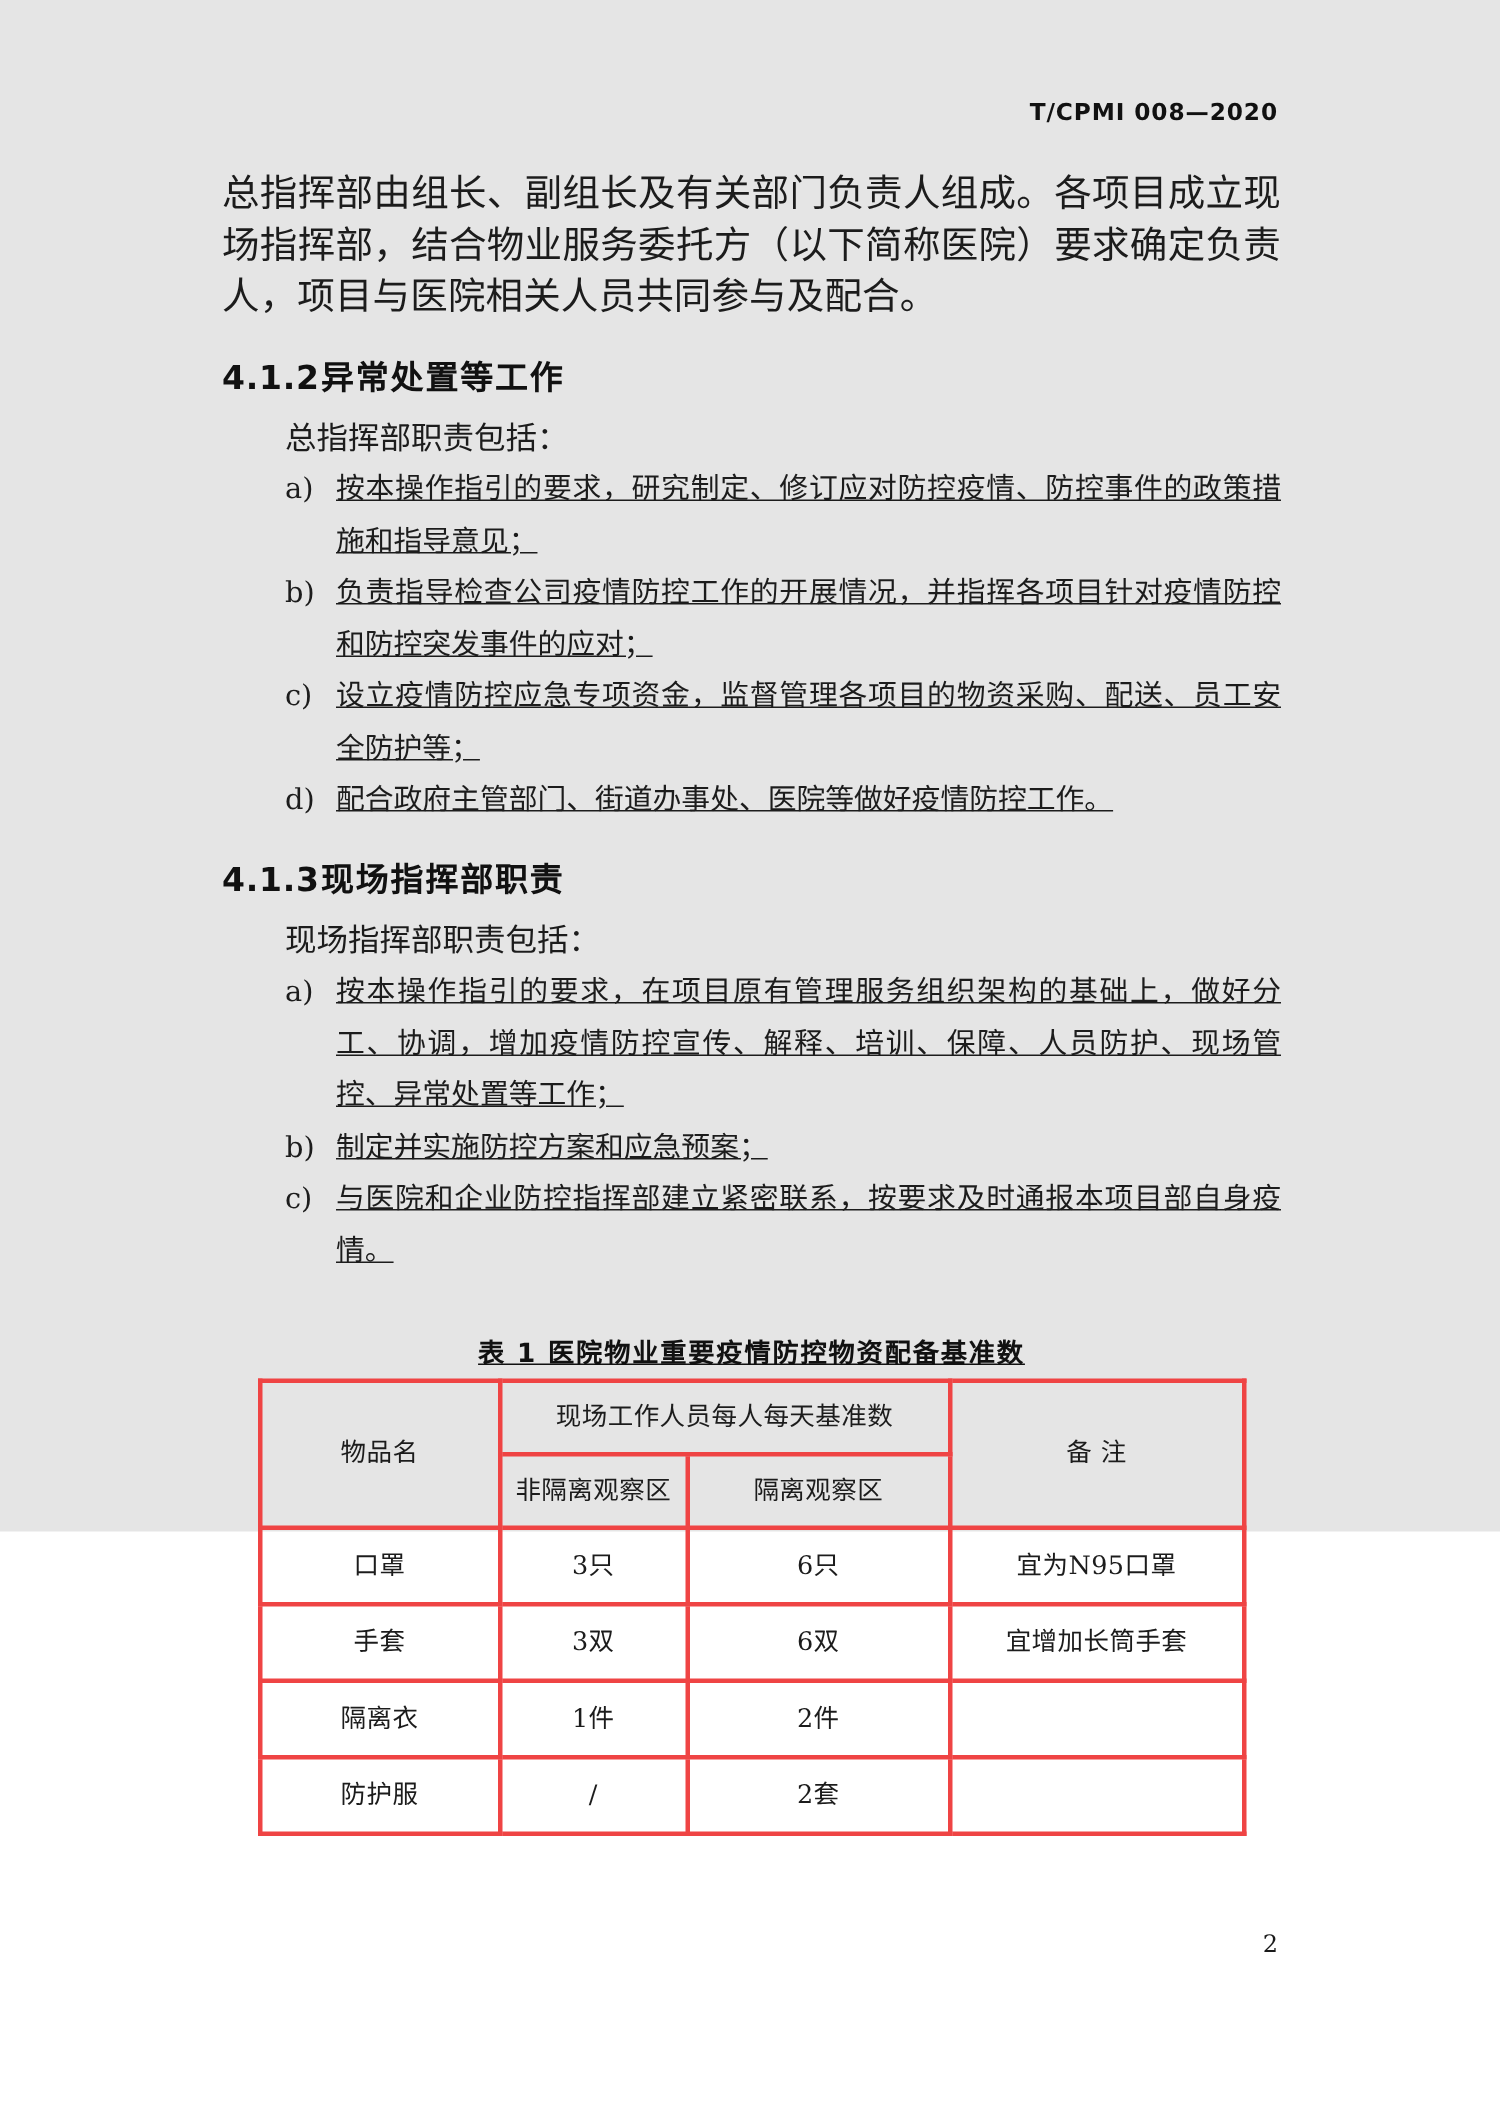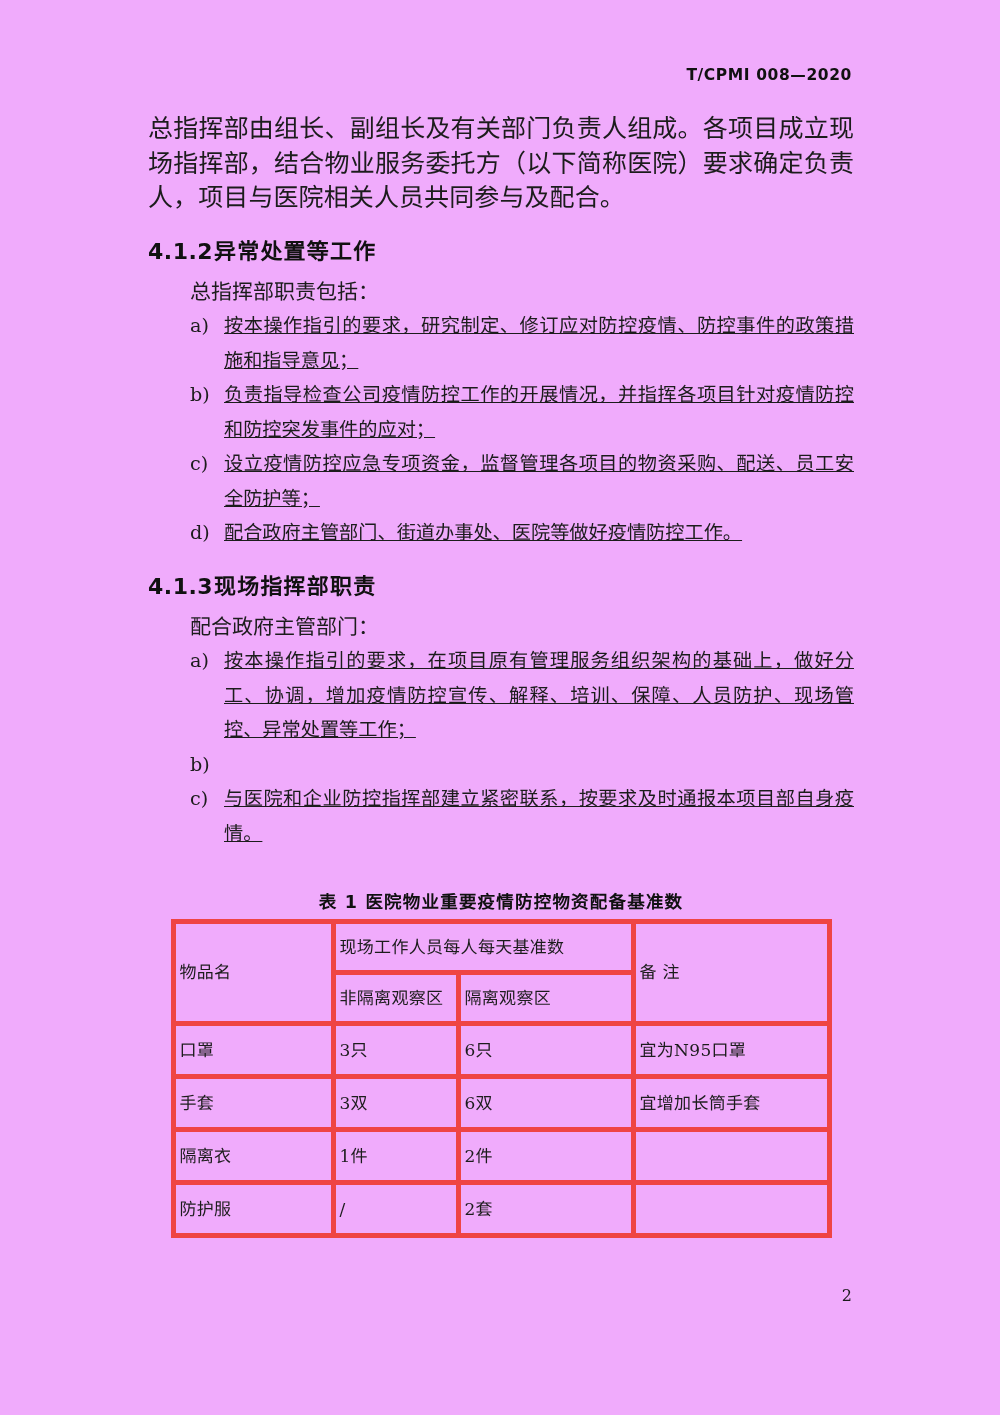--- a/index.html
+++ b/index.html
@@ -14,22 +14,22 @@
     position: relative;
     font-family: "DejaVu Serif", "Liberation Serif", serif;
     color: #1a1a1a;
     overflow: hidden;
   }
 
   .page {
     position: absolute;
     left: 0; top: 0;
     width: 1000px;
-    height: 1415px;
-    background: #f0abfc;
+    height: 1021px;
+    background: #e5e5e5;
     box-sizing: border-box;
     padding: 0;
   }
 
   
   .header-band {
     position: absolute;
     left: 148px;
     top: 66px;
     width: 704px;
@@ -129,32 +129,33 @@
 
   
   .table-caption {
     text-align: center;
     font-family: "DejaVu Sans", "Liberation Sans", sans-serif;
     font-size: 17.5px;
     font-weight: 700;
     letter-spacing: 1.2px;
     color: #111;
     margin-bottom: 6px;
+    text-decoration: underline;
   }
   table.spec {
     border-collapse: collapse;
     width: 656px;
     margin: 0 auto;
     table-layout: fixed;
     font-size: 17px;
     color: #1c1c1c;
   }
   table.spec th, table.spec td {
-    border: 5px solid #ef4444;
-    text-align: left;
+    border: 3px solid #ef4444;
+    text-align: center;
     vertical-align: middle;
     padding: 6px 4px;
     font-weight: normal;
     line-height: 1.35;
     letter-spacing: 0.3px;
   }
   table.spec th { font-weight: normal; }
   table.spec .c-item  { width: 160px; }
   table.spec .c-non   { width: 125px; }
   table.spec .c-iso   { width: 175px; }
@@ -217,29 +218,30 @@
 
     <div class="gap-md"></div>
 
     <div class="clause-heading">
       <span class="num">4.1.3</span>
       <span class="title">现场指挥部职责</span>
     </div>
 
     <div class="gap-sm"></div>
 
-    <div class="clause-intro">配合政府主管部门：</div>
+    <div class="clause-intro">现场指挥部职责包括：</div>
 
     <div class="alpha-list">
       <div class="alpha-item">
         <span class="marker">a)</span>
         <span class="text">按本操作指引的要求，在项目原有管理服务组织架构的基础上，做好分工、协调，增加疫情防控宣传、解释、培训、保障、人员防护、现场管控、异常处置等工作；</span>
       </div>
       <div class="alpha-item">
         <span class="marker">b)</span>
+        <span class="text">制定并实施防控方案和应急预案；</span>
       </div>
       <div class="alpha-item">
         <span class="marker">c)</span>
         <span class="text">与医院和企业防控指挥部建立紧密联系，按要求及时通报本项目部自身疫情。</span>
       </div>
     </div>
 
     <div class="gap-md"></div>
 
 

